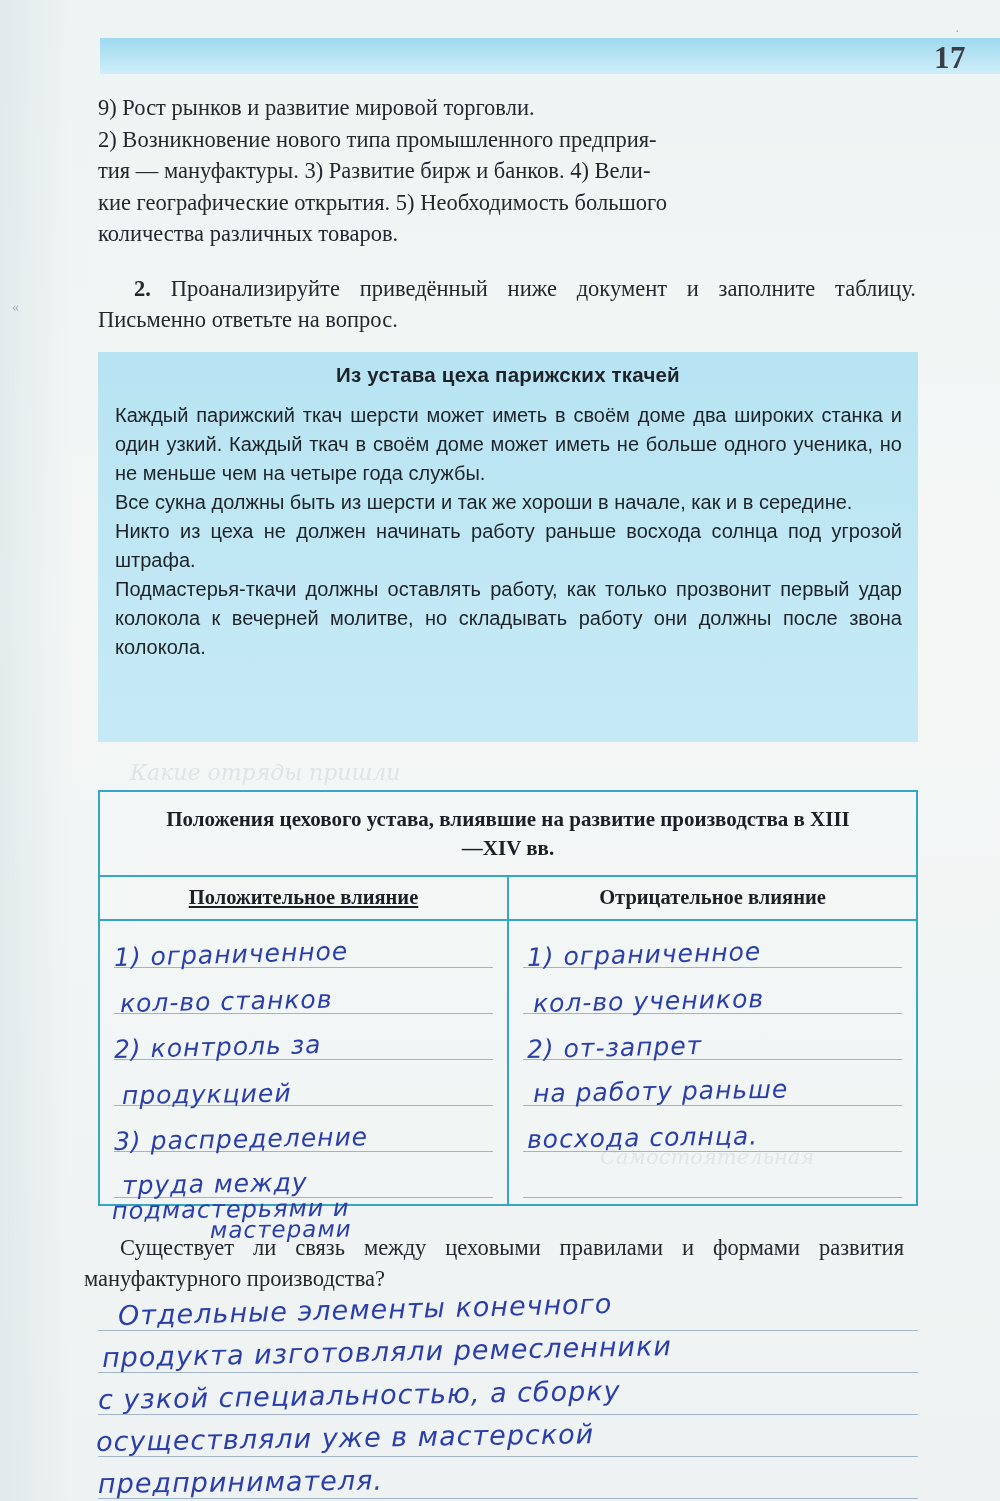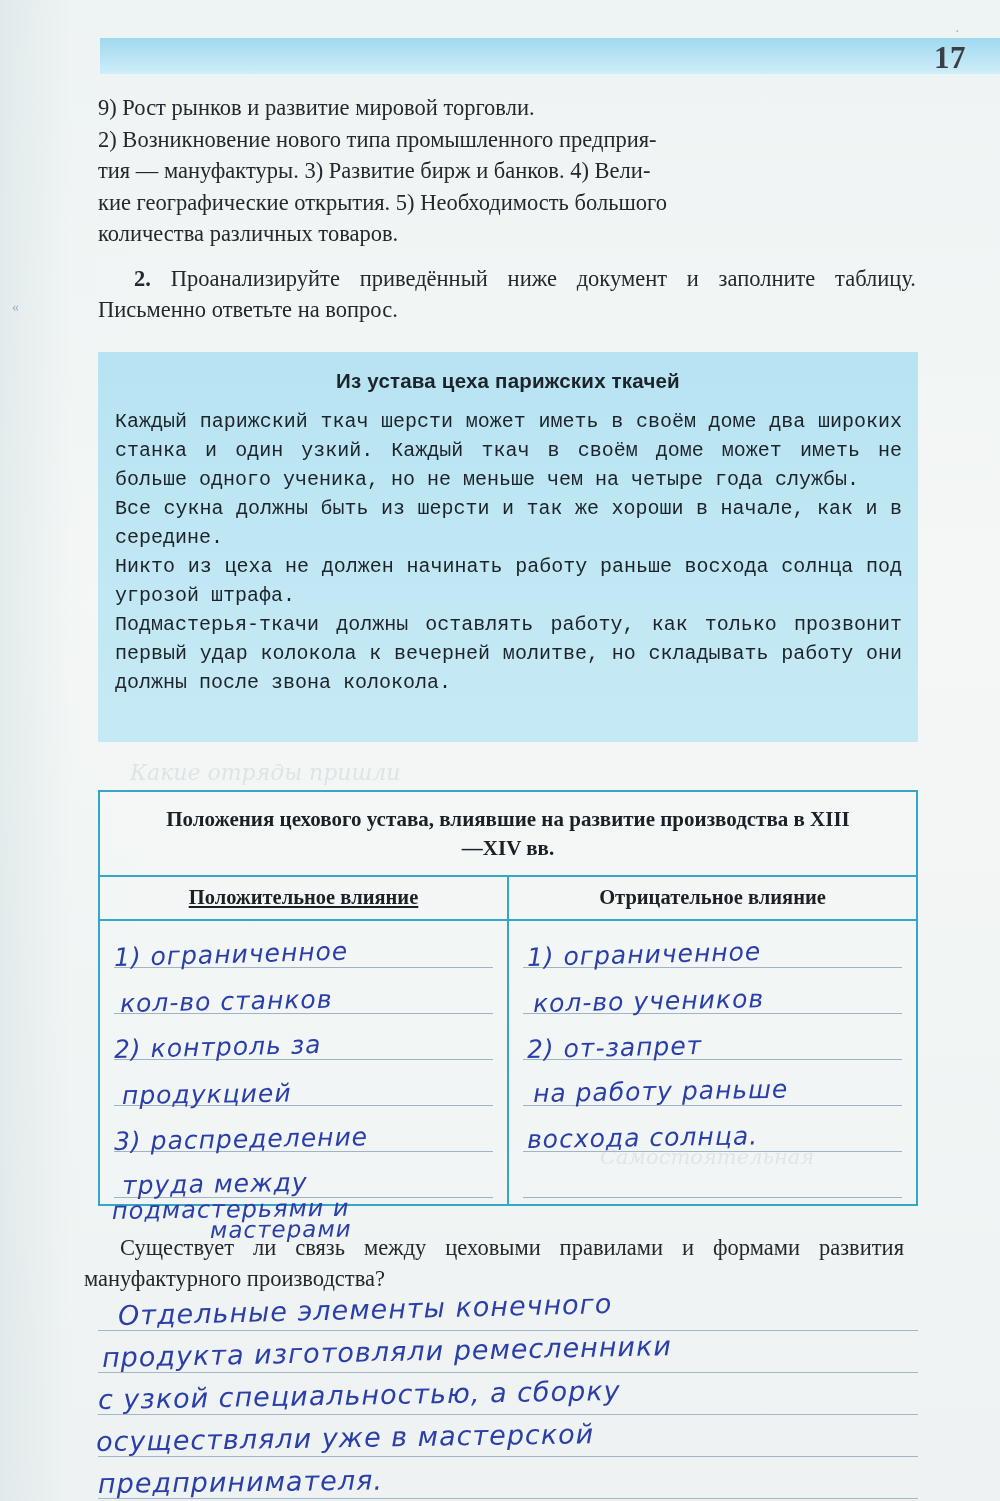--- a/index.html
+++ b/index.html
@@ -74,30 +74,29 @@
     width: 820px;
     height: 390px;
     background: linear-gradient(to bottom, #b7e3f2 0%, #bde6f3 35%, #c6eaf5 100%);
     font-family: "Liberation Sans", sans-serif;
   }
   .doc-title {
     text-align: center;
     font-weight: bold;
     font-size: 20.5px;
     color: #1d2329;
-    padding-top: 17px;
+    padding-top: 11px;
     letter-spacing: 0.2px;
   }
   .doc-body {
     padding: 14px 16px 0 17px;
     font-size: 20px;
     line-height: 29px;
     color: #1d2329;
     text-align: justify;
-    font-family: Liberation Mono, monospace;
   }
   .doc-body p { margin: 0; }
 
   
   .table-wrap {
     position: absolute;
     left: 98px;
     top: 790px;
     width: 820px;
     border: 2px solid #35a6c6;
@@ -198,21 +197,21 @@
   <div class="page-number">17</div>
   <div class="edge-mark" style="left:12px; top:300px;">«</div>
   <div class="edge-mark" style="left:955px; top:24px;">·</div>
 
   <div class="body-text">
     <p>9) Рост рынков и развитие мировой торговли.</p>
     <p>2) Возникновение нового типа промышленного предприя-</p>
     <p>тия — мануфактуры. 3) Развитие бирж и банков. 4) Вели-</p>
     <p>кие географические открытия. 5) Необходимость большого</p>
     <p>количества различных товаров.</p>
-    <p class="para-indent" style="margin-top:13px;"><span class="q-num">2.</span><span> Проанализируйте приведённый ниже документ и заполните таблицу. Письменно ответьте на вопрос.</span></p>
+    <p class="para-indent" style="margin-top:23px;"><span class="q-num">2.</span><span> Проанализируйте приведённый ниже документ и заполните таблицу. Письменно ответьте на вопрос.</span></p>
   </div>
 
   <div class="doc-box">
     <div class="doc-title">Из устава цеха парижских ткачей</div>
     <div class="doc-body">
       <p>Каждый парижский ткач шерсти может иметь в своём доме два широких станка и один узкий. Каждый ткач в своём доме может иметь не больше одного ученика, но не меньше чем на четыре года службы.</p>
       <p>Все сукна должны быть из шерсти и так же хороши в начале, как и в середине.</p>
       <p>Никто из цеха не должен начинать работу раньше восхода солнца под угрозой штрафа.</p>
       <p>Подмастерья-ткачи должны оставлять работу, как только прозвонит первый удар колокола к вечерней молитве, но складывать работу они должны после звона колокола.</p>
     </div>

